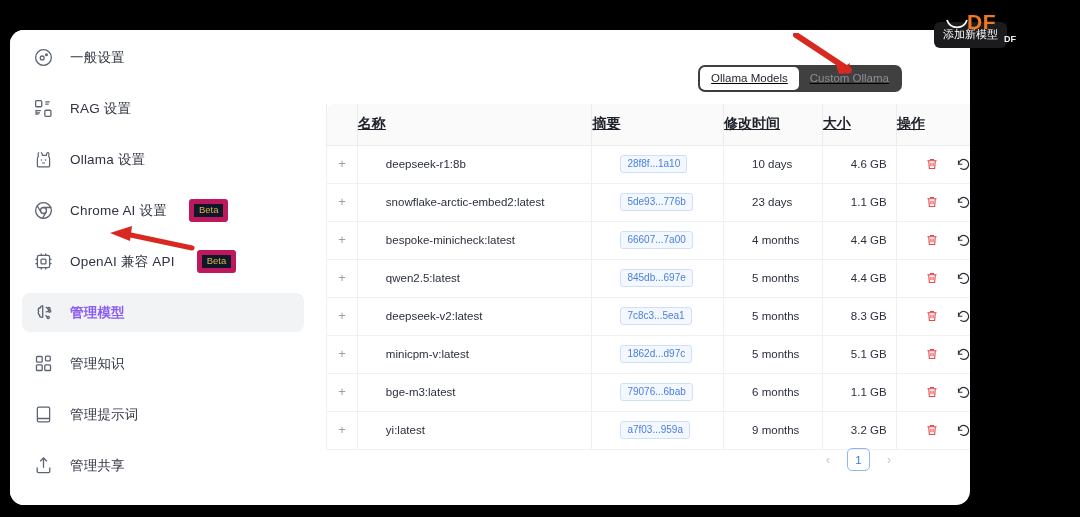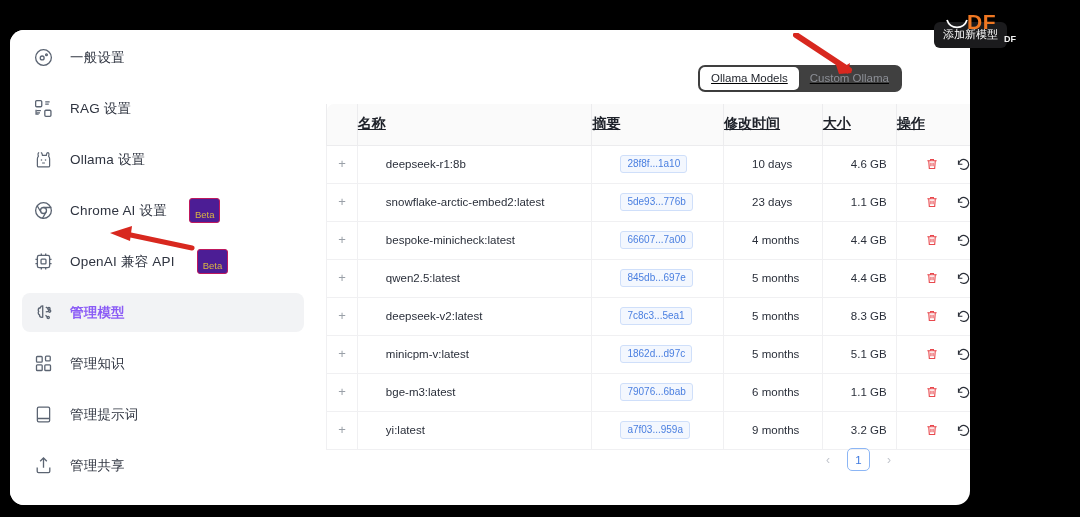--- a/index.html
+++ b/index.html
@@ -55,24 +55,24 @@
   .nav-label {
     font-size: 13.5px;
     color: #2f3440;
     letter-spacing: .2px;
     white-space: nowrap;
   }
   .nav-item.active .nav-label { color: #8b5cf6; font-weight: 600; }
   .beta {
     font-size: 9.5px;
     color: #d9b642;
-    background: #4c1d95;
-    border: 1px solid #be185d;
+    background: #0f172a;
+    border: 5px solid #be185d;
     border-radius: 3px;
-    padding: 11px 5px 2px 5px;
+    padding: 1px 5px 2px 5px;
     line-height: 1.1;
     margin-left: 8px;
     white-space: nowrap;
   }
 
   
   #content {
     position: absolute;
     left: 306px; top: 0; right: 0; bottom: 0;
   }

